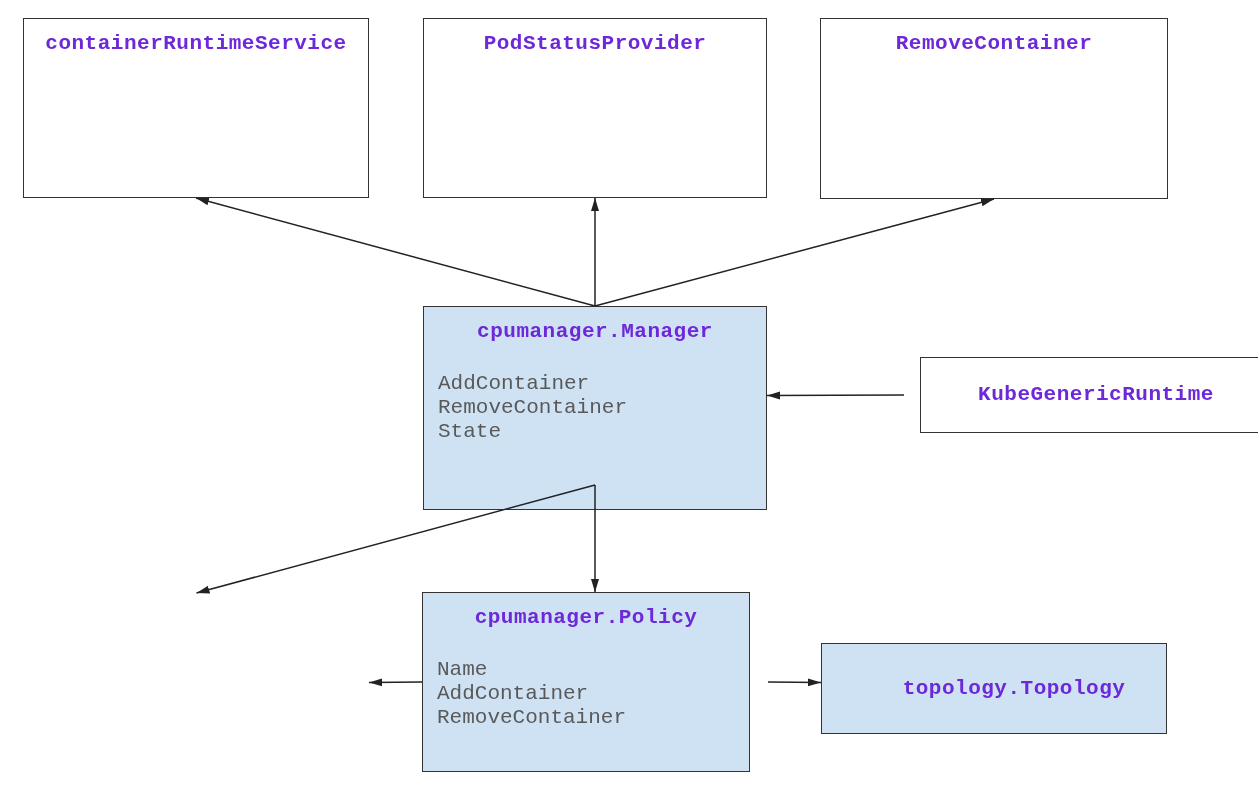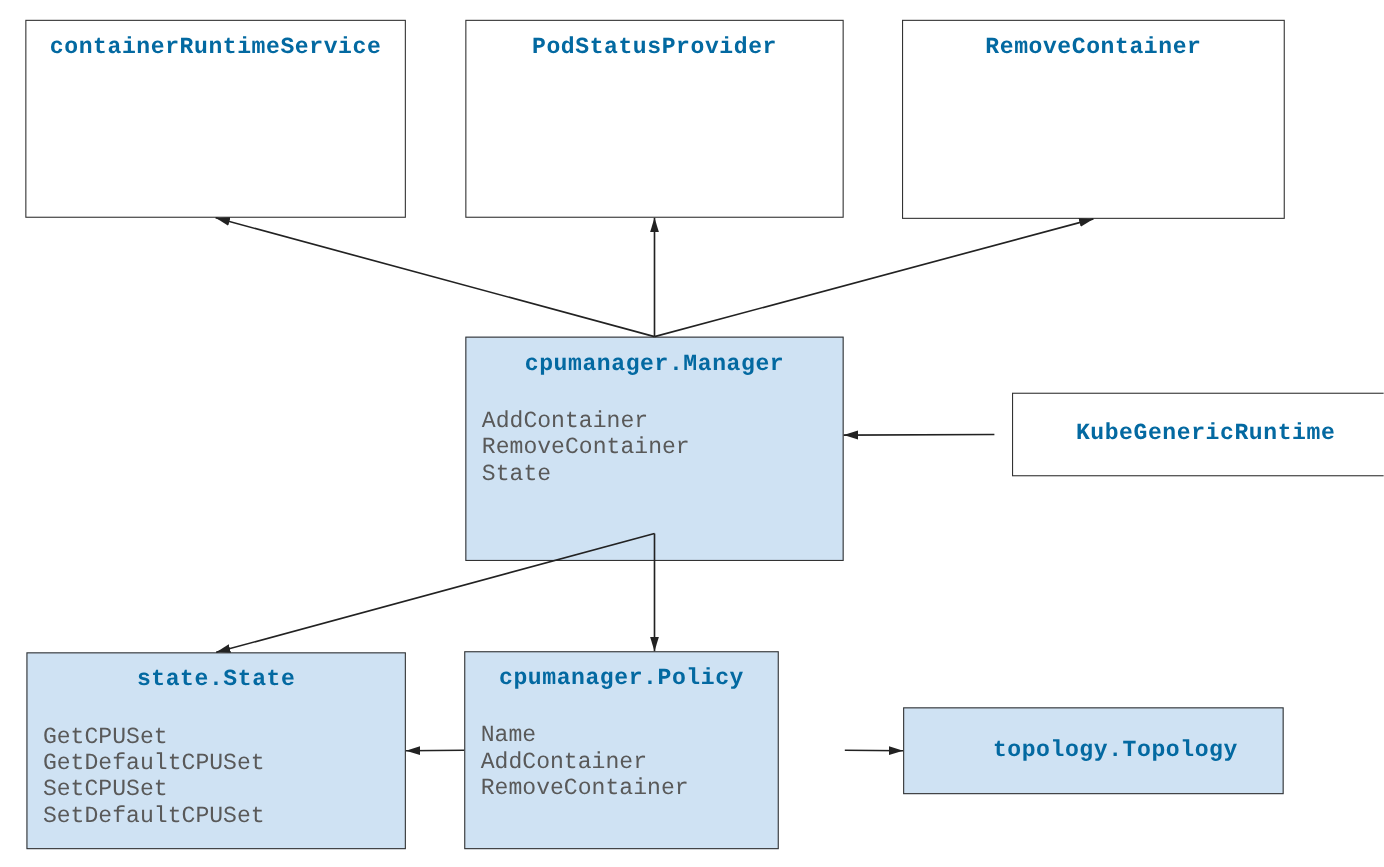--- a/index.html
+++ b/index.html
@@ -32,21 +32,21 @@
     flex-direction: column;
   }
   .node.blue { background: #cfe2f3; }
   .node.centered { justify-content: center; }
   .node-title {
     margin-top: 13px;
     text-align: center;
     font-weight: bold;
     font-size: 21px;
     line-height: 24px;
-    color: #0369a1;
+    color: #6d28d9;
     letter-spacing: 0.5px;
   }
   .node.centered .node-title { margin-top: 0; }
   .node-methods {
     margin-top: 28px;
     padding-left: 14px;
     padding-right: 8px;
   }
   .method {
     font-size: 21px;
@@ -54,22 +54,22 @@
     color: #595959;
     white-space: nowrap;
   }
   
   #node-container-runtime-service { left: 23px;  top: 18px;  width: 346px; height: 180px; }
   #node-pod-status-provider       { left: 423px; top: 18px;  width: 344px; height: 180px; align-items: center; }
   #node-active-pods-func          { left: 820px; top: 18px;  width: 348px; height: 181px; }
   #node-cpumanager-manager        { left: 423px; top: 306px; width: 344px; height: 204px; }
   #node-kube-generic-runtime      { left: 920px; top: 357px; width: 352px; height: 76px;  }
   #node-state-state               { left: 24px;  top: 593px; width: 345px; height: 179px; }
-  #node-cpumanager-policy         { left: 422px; top: 592px; width: 286px; height: 180px; }
-  #node-topology-topology         { left: 821px; top: 643px; width: 346px; height: 79px; padding-left: 40px;  }
+  #node-cpumanager-policy         { left: 422px; top: 592px; width: 328px; height: 180px; }
+  #node-topology-topology         { left: 821px; top: 643px; width: 346px; height: 91px; padding-left: 40px;  }
 </style>
 </head>
 <body>
 
 <div id="canvas">
 
   <div class="node" id="node-container-runtime-service">
     <div class="node-title">containerRuntimeService</div>
   </div>
 
@@ -89,29 +89,20 @@
         <div class="method">AddContainer</div>
         <div class="method">RemoveContainer</div>
         <div class="method">State</div>
       </div>
   </div>
 
   <div class="node centered" id="node-kube-generic-runtime">
     <div class="node-title">KubeGenericRuntime</div>
   </div>
 
-  <div class="node blue" id="node-state-state">
-    <div class="node-title">state.State</div>
-    <div class="node-methods">
-        <div class="method">GetCPUSet</div>
-        <div class="method">GetDefaultCPUSet</div>
-        <div class="method">SetCPUSet</div>
-        <div class="method">SetDefaultCPUSet</div>
-      </div>
-  </div>
 
   <div class="node blue" id="node-cpumanager-policy">
     <div class="node-title">cpumanager.Policy</div>
     <div class="node-methods">
         <div class="method">Name</div>
         <div class="method">AddContainer</div>
         <div class="method">RemoveContainer</div>
       </div>
   </div>
 

